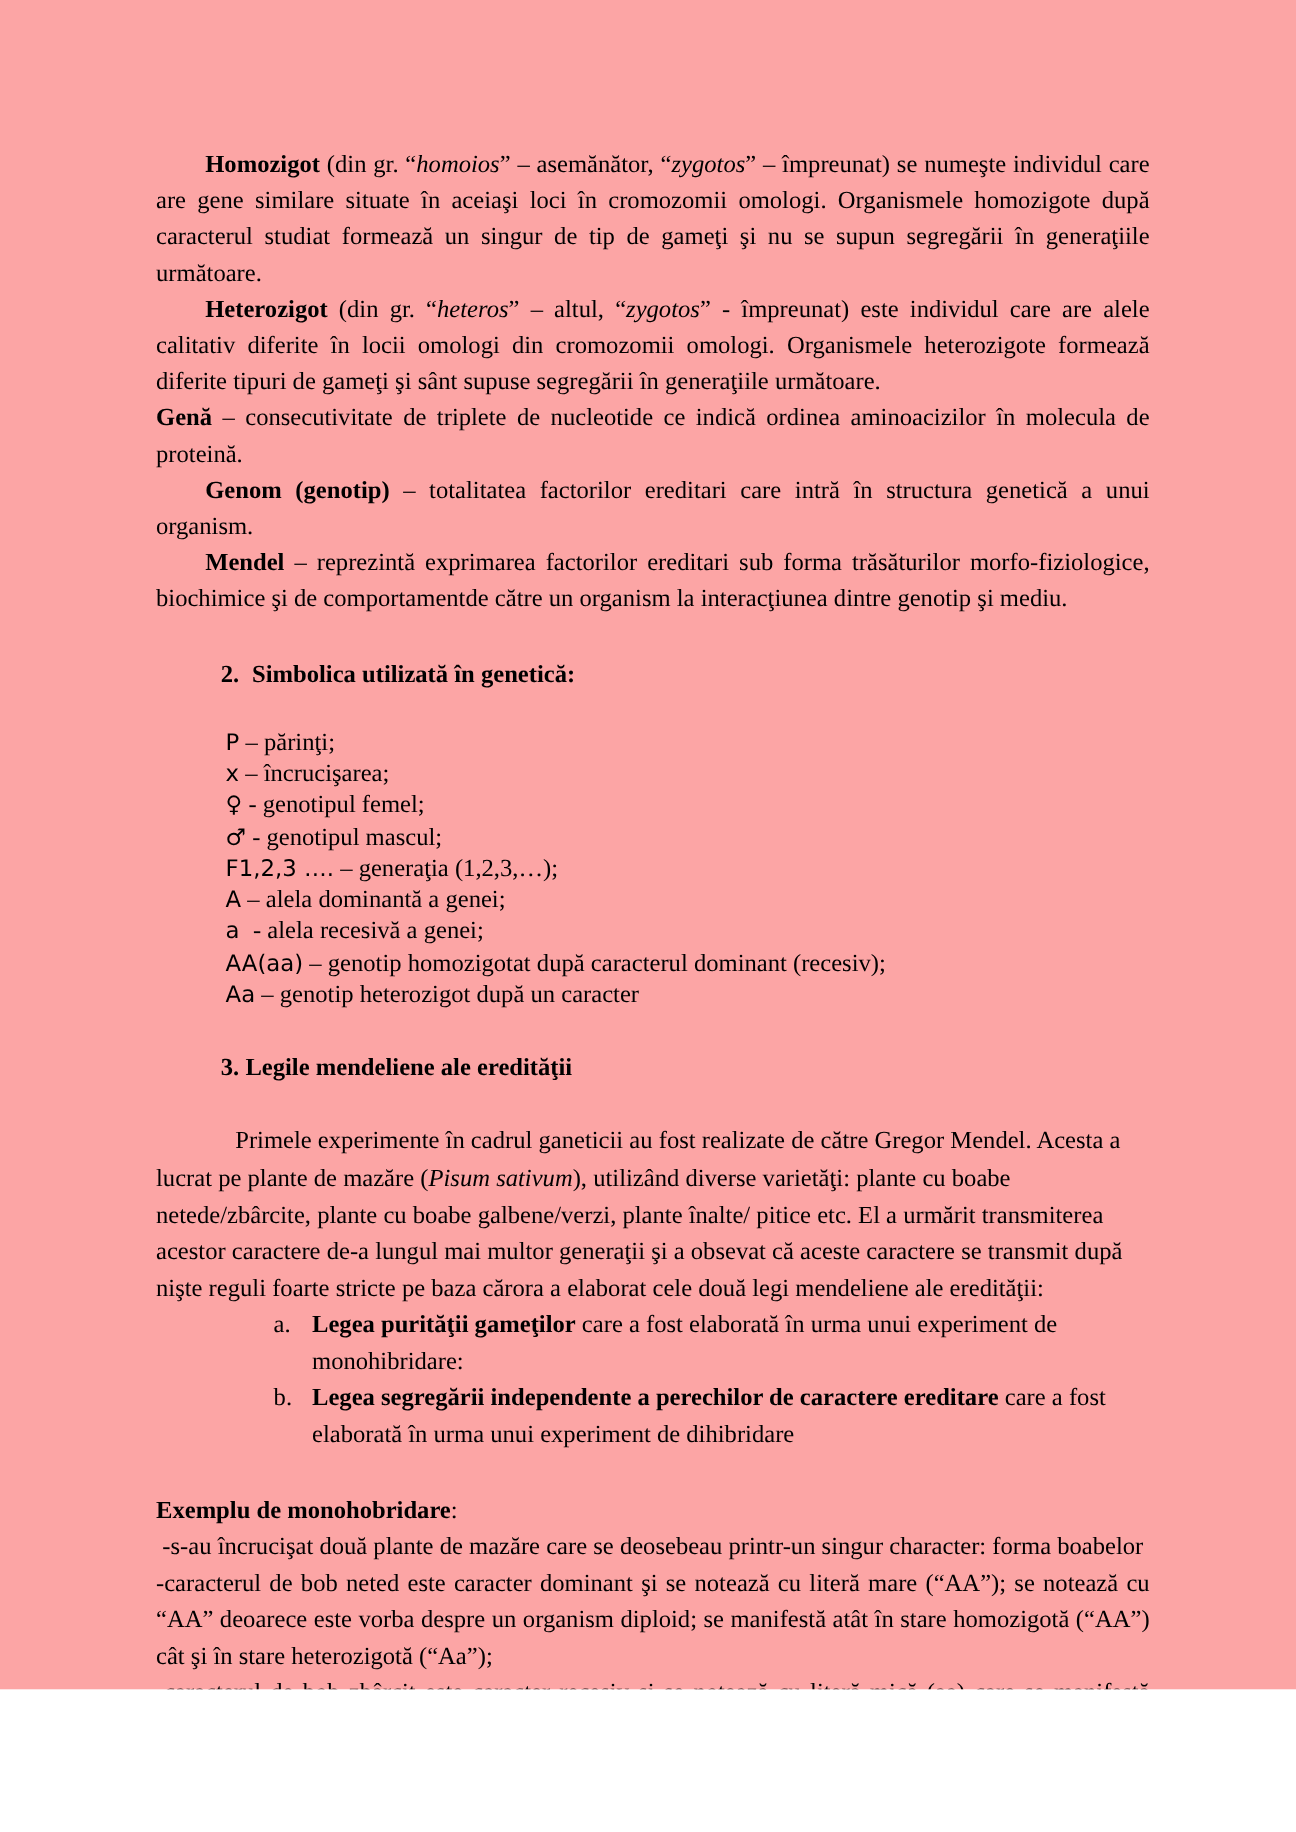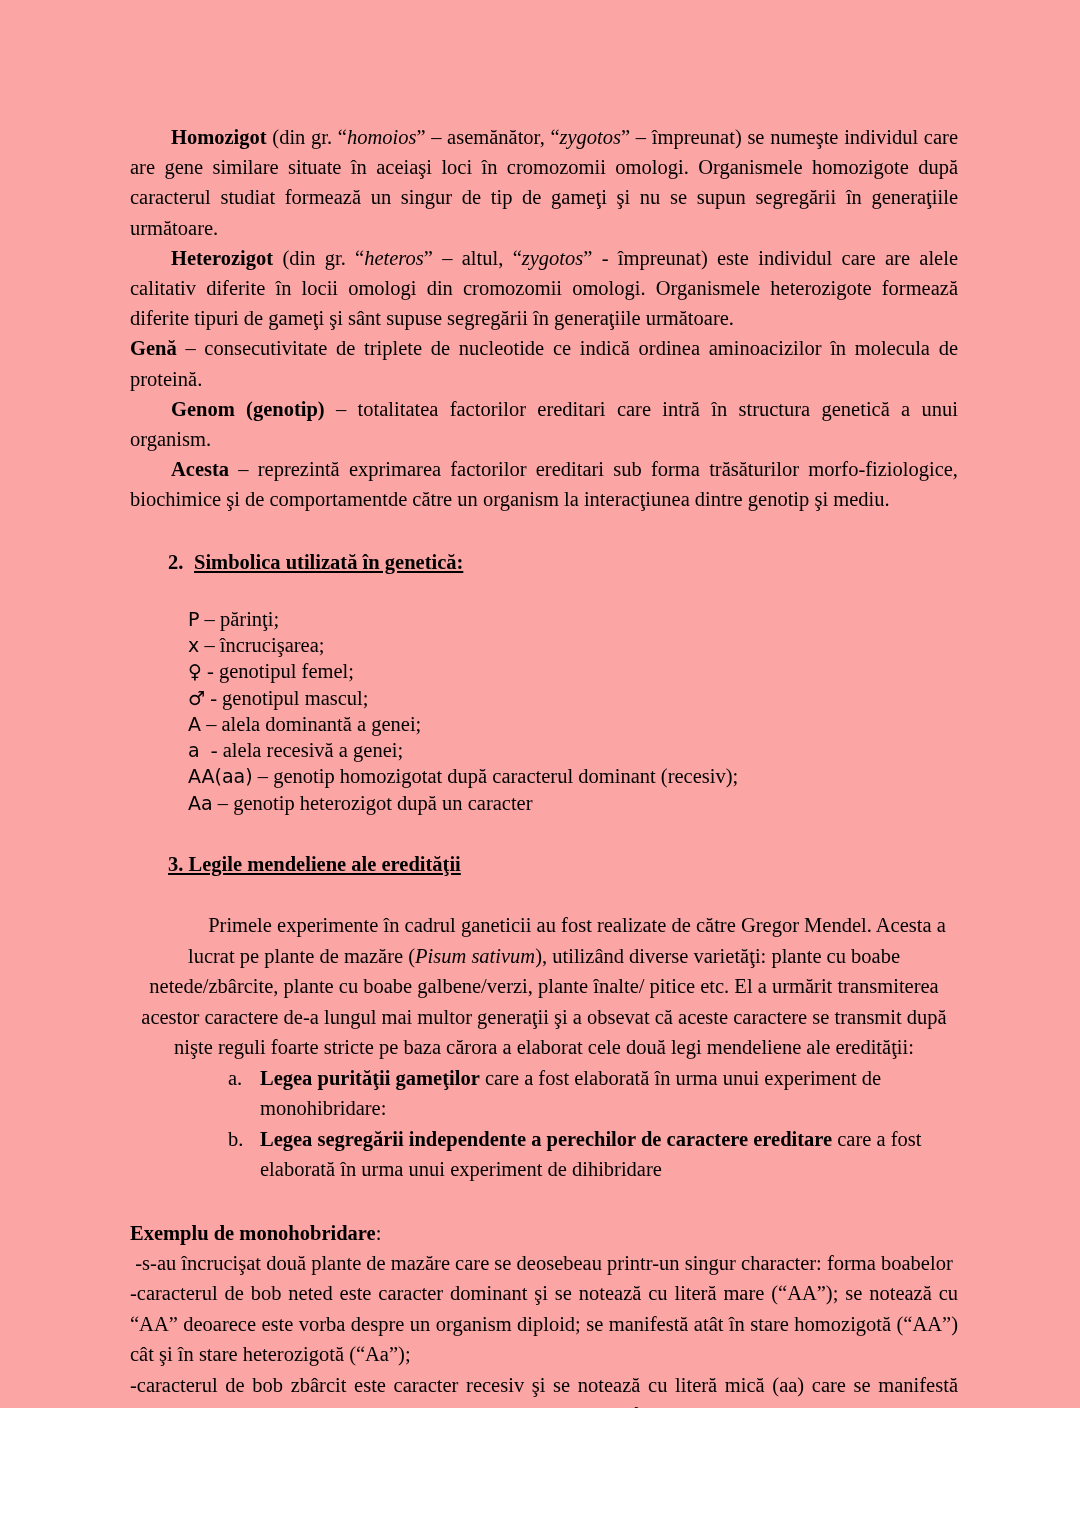--- a/index.html
+++ b/index.html
@@ -44,22 +44,21 @@
   }
   b, .bold { font-weight: bold; }
   i, .ital { font-style: italic; }
   .bi { font-weight: bold; }
 
   
   .sec-heading {
     font-size: 20.5px;
     font-weight: bold;
     line-height: 30px;
-    margin: 0;
-    text-decoration: underline;
+    margin: 16px;
   }
   .sec2-wrap {
     margin-top: 32px;
     padding-left: 38px;
   }
   .sec2-wrap .num {
     display: inline-block;
     width: 26px;
   }
 
@@ -87,21 +86,21 @@
     padding-left: 38px;
   }
 
   
   .mendel {
     margin-top: 31px;
     font-size: 20.5px;
     line-height: 30.6px;
     text-align: left;
   }
-  .mendel .lead { text-indent: 66px; display: block; text-align: center; }
+  .mendel .lead { text-indent: 66px; display: block; }
 
   
   .laws {
     margin: 0;
     padding: 0;
     list-style: none;
     padding-left: 98px;
   }
   .laws li {
     font-size: 20.5px;
@@ -150,31 +149,32 @@
   <div class="content">
 
     <p class="para indent"><b>Homozigot</b><span> (din gr. “</span><i>homoios</i><span>” – asemănător, “</span><i>zygotos</i><span>” – împreunat) se numeşte individul care are gene similare situate în  aceiaşi loci în cromozomii omologi. Organismele homozigote după caracterul studiat formează un singur de tip de gameţi şi nu se supun segregării în generaţiile următoare.</span></p>
 
     <p class="para indent"><b>Heterozigot</b><span> (din gr. “</span><i>heteros</i><span>” – altul, “</span><i>zygotos</i><span>” - împreunat) este individul care are alele calitativ diferite în locii omologi din cromozomii omologi. Organismele heterozigote formează diferite tipuri de gameţi şi sânt supuse segregării în generaţiile următoare.</span></p>
 
     <p class="para flush"><b>Genă</b><span> – consecutivitate de triplete de nucleotide ce indică ordinea aminoacizilor în molecula de proteină.</span></p>
 
     <p class="para indent"><b>Genom (genotip)</b><span> – totalitatea factorilor ereditari care intră în structura genetică a unui organism.</span></p>
 
-    <p class="para indent"><b>Acesta</b><span> – reprezintă exprimarea factorilor ereditari sub forma trăsăturilor morfo-fiziologice, biochimice şi de comportamentde către un organism la interacţiunea dintre genotip şi mediu.</span></p>
+    <p class="para indent"><b>Mendel</b><span> – reprezintă exprimarea factorilor ereditari sub forma trăsăturilor morfo-fiziologice, biochimice şi de comportamentde către un organism la interacţiunea dintre genotip şi mediu.</span></p>
 
     <div class="sec2-wrap">
       <div class="sec-heading"><span class="num">2.</span><span>Simbolica utilizată în genetică:</span></div>
     </div>
 
     <ul class="symbols">
       <li><span class="sym-glyph">P</span><span> – părinţi;</span></li>
       <li><span class="sym-glyph">x</span><span> – încrucişarea;</span></li>
       <li><span class="sym-glyph">♀</span><span> - genotipul femel;</span></li>
       <li><span class="sym-glyph">♂</span><span> - genotipul mascul;</span></li>
+      <li><span class="sym-glyph">F1,2,3 ….</span><span> – generaţia (1,2,3,…);</span></li>
       <li><span class="sym-glyph">A</span><span> – alela dominantă a genei;</span></li>
       <li><span class="sym-glyph">a </span><span> - alela recesivă a genei;</span></li>
       <li><span class="sym-glyph">AA(aa)</span><span> – genotip homozigotat după caracterul dominant (recesiv);</span></li>
       <li><span class="sym-glyph">Aa</span><span> – genotip heterozigot după un caracter</span></li>
     </ul>
 
     <div class="sec3-wrap">
       <div class="sec-heading">3. Legile mendeliene ale eredităţii</div>
     </div>
 

